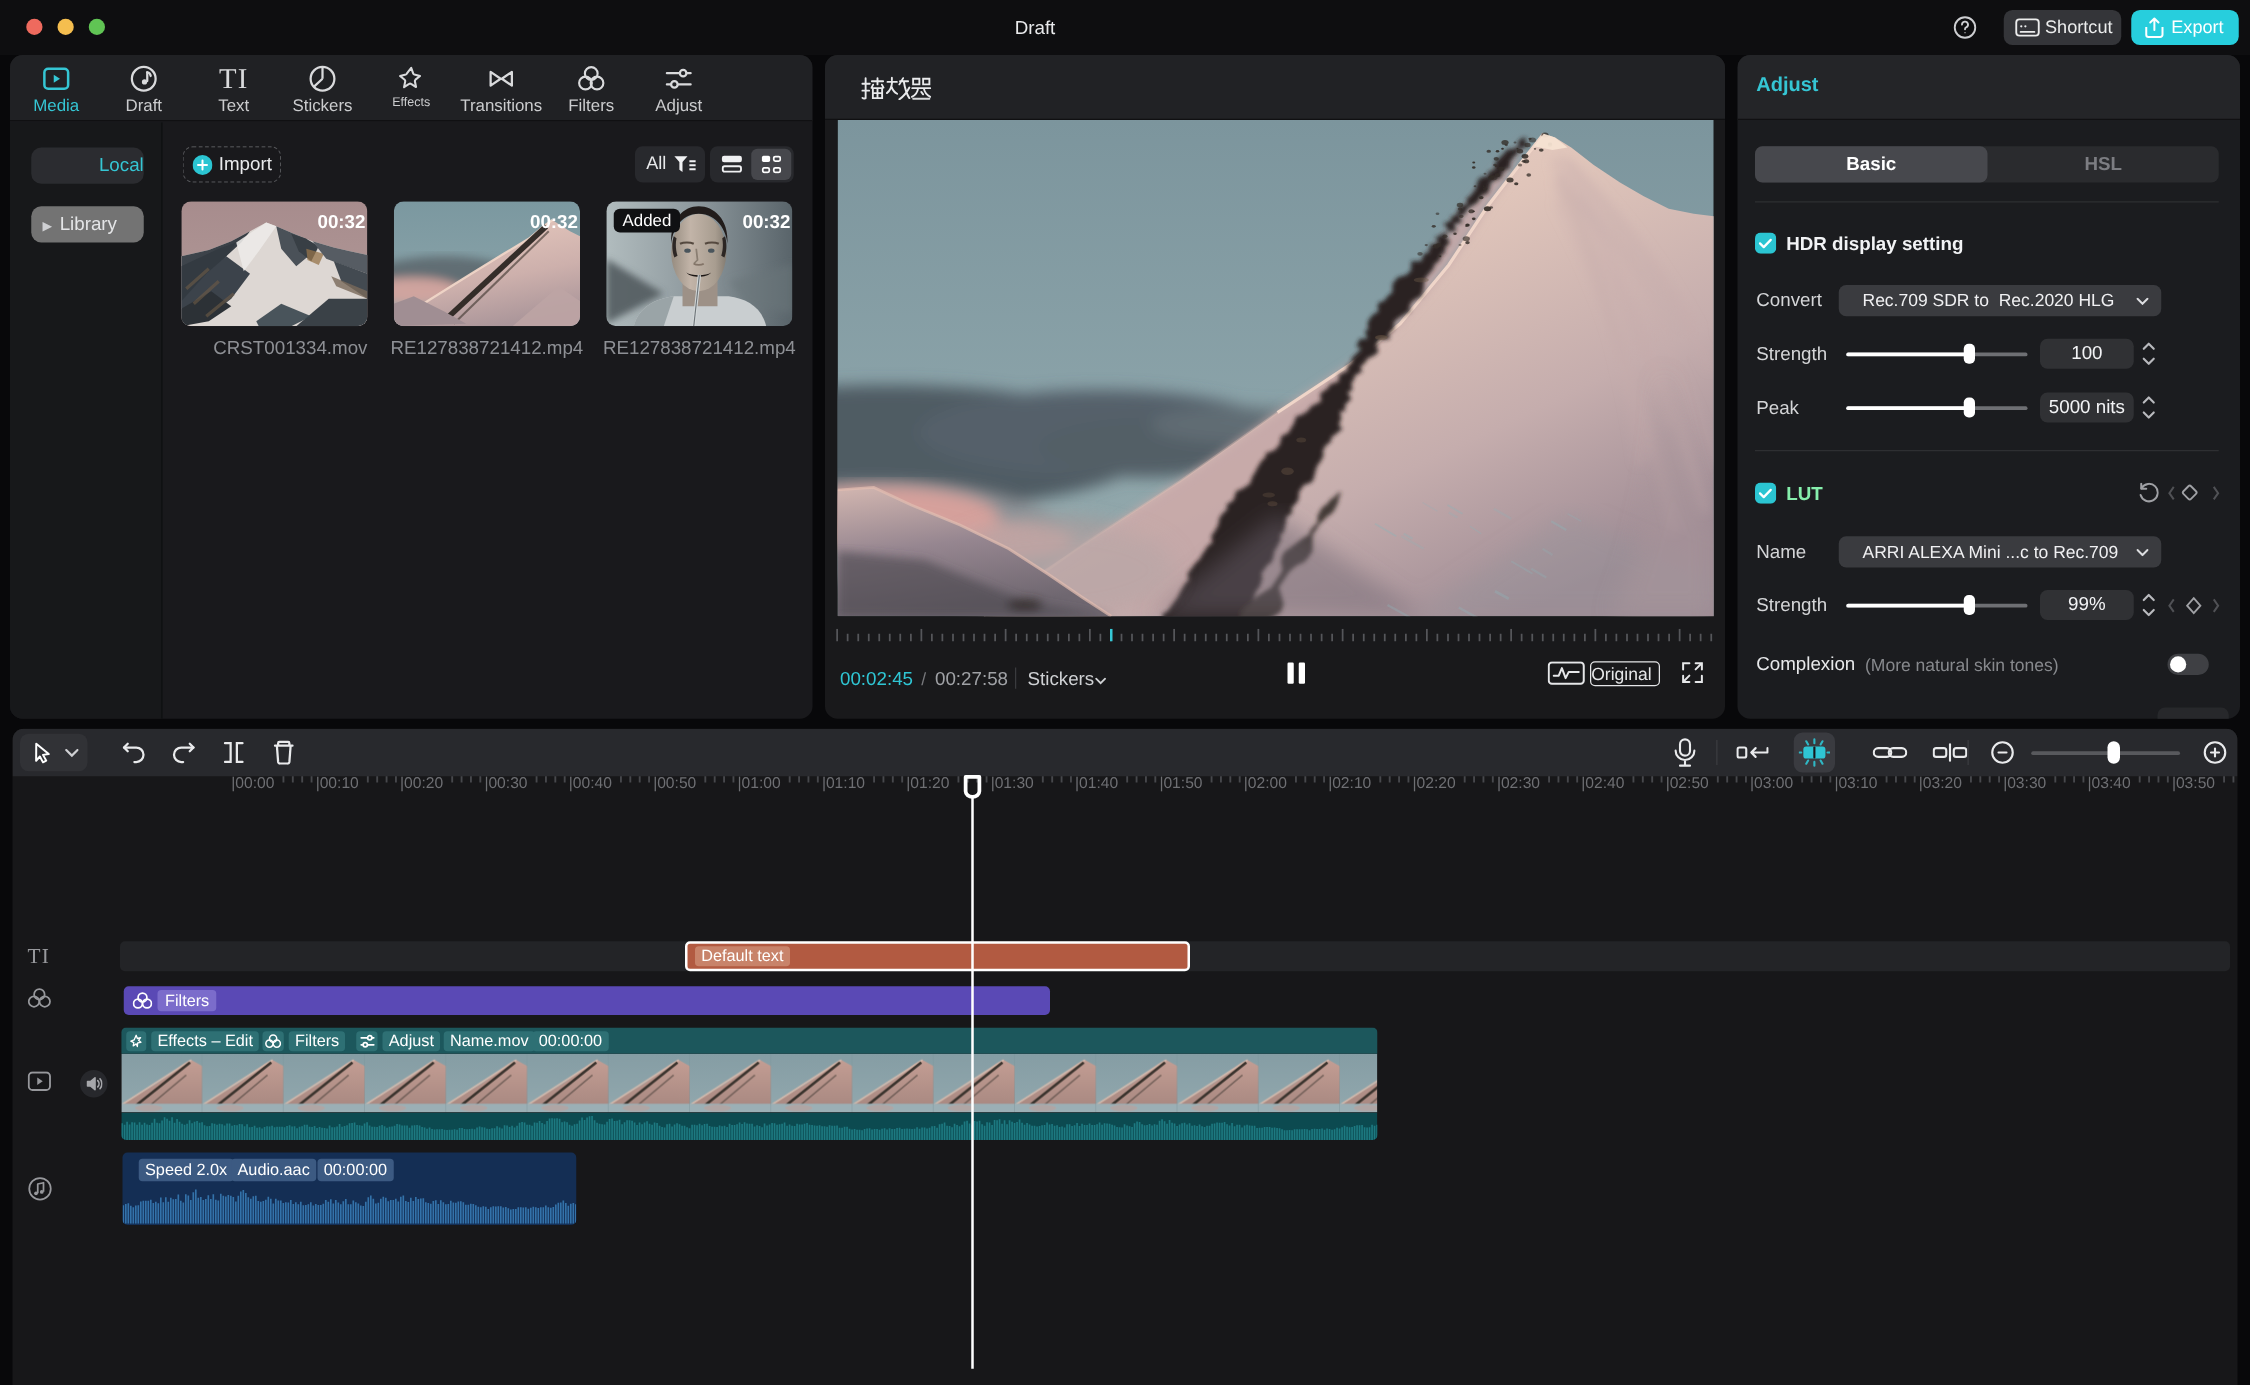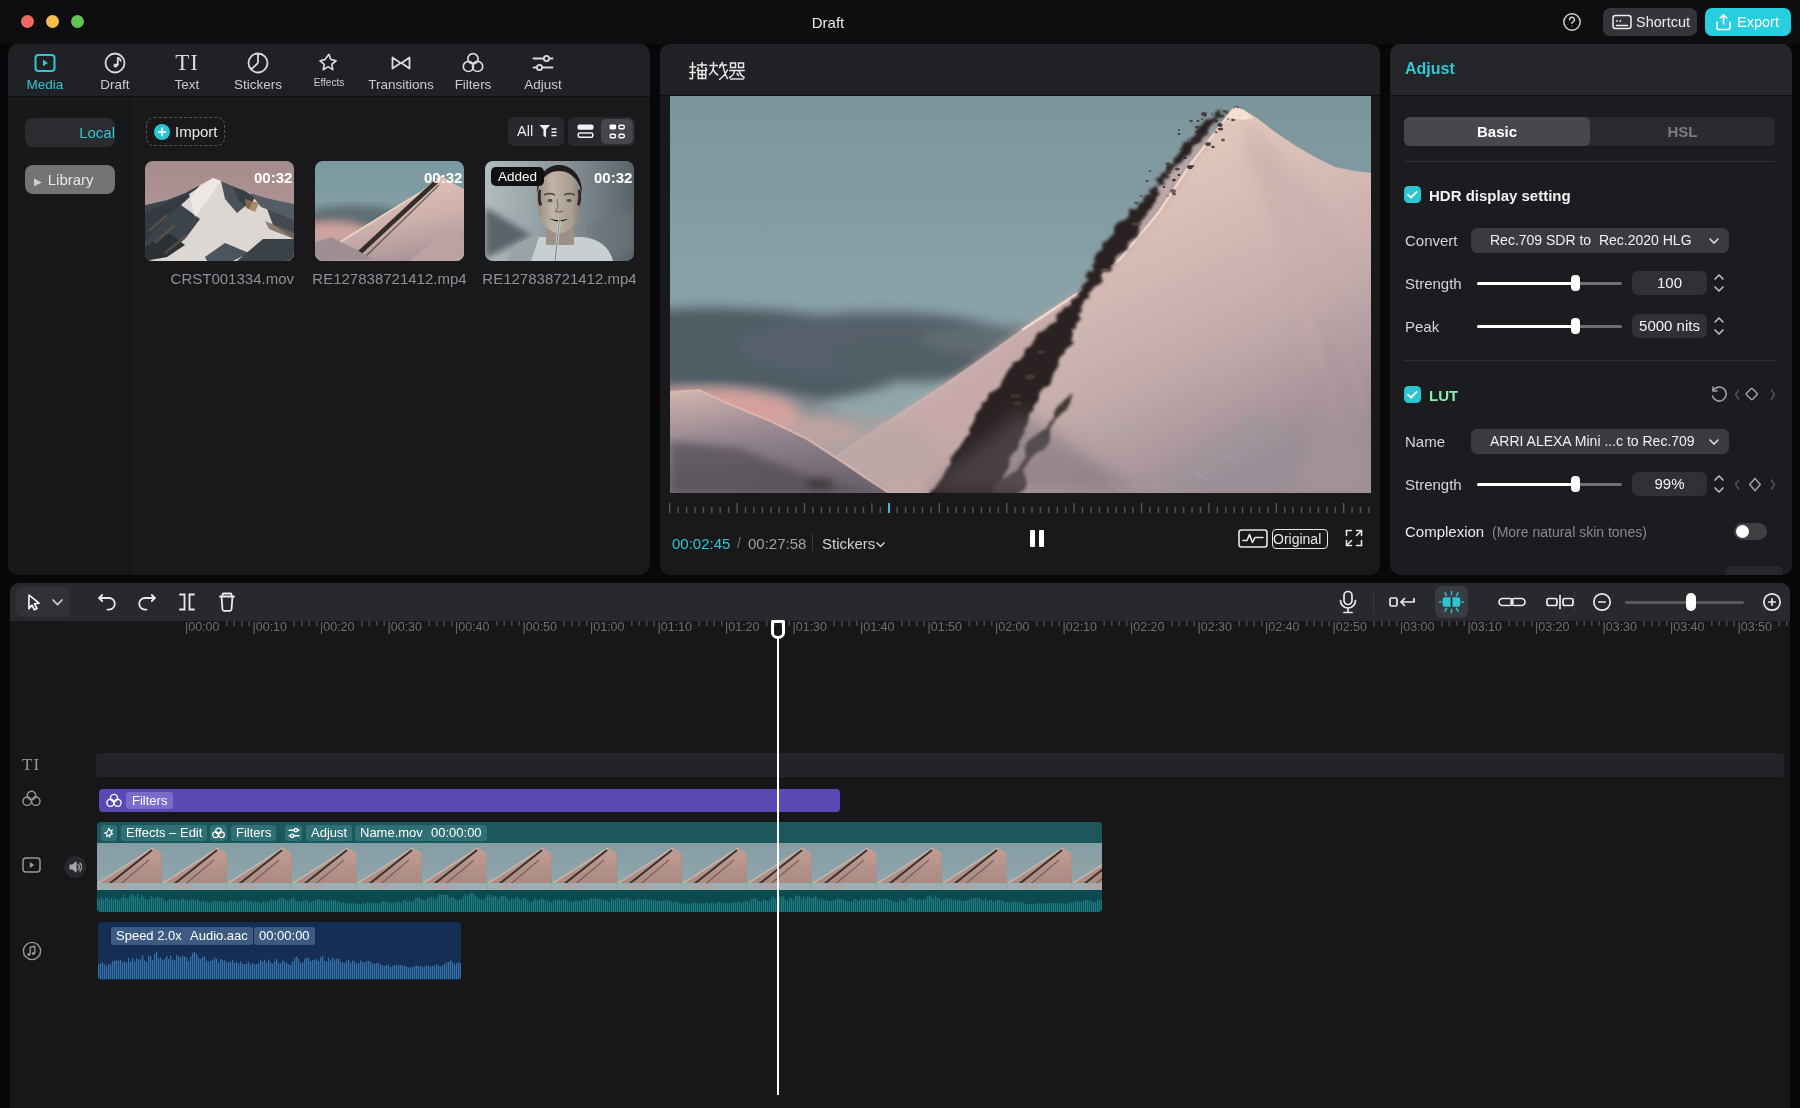--- a/index.html
+++ b/index.html
@@ -816,20 +816,23 @@
     </svg>
   <svg class="abs" style="left:12px;top:358px" width="20" height="20" viewBox="0 0 20 20" fill="none" stroke="#97989c" stroke-width="1.4">
       <circle cx="10" cy="10" r="8.6"></circle>
       <path d="M8.2 13.5V6.2l4.6-1v7.2" stroke-linejoin="round"></path>
       <circle cx="6.8" cy="13.6" r="1.5" fill="#97989c" stroke="none"></circle>
       <circle cx="11.4" cy="12.5" r="1.5" fill="#97989c" stroke="none"></circle>
     </svg>
 
   <div class="abs" style="left:86px;top:170px;width:1688px;height:24px;background:#232427;border-radius:4px"></div>
 
+  <div class="abs" style="left:538px;top:170px;width:404px;height:24px;background:#b25a41;border:2px solid #fff;border-radius:4px">
+    <div class="abs" style="left:6px;top:2px;height:16px;background:#c8836a;border-radius:3px;font-size:13px;line-height:16px;color:#fff;padding:0 5px">Default text</div>
+  </div>
 
   <div class="abs" style="left:89px;top:206px;width:741px;height:23px;background:#5a49b5;border-radius:4px">
     <svg class="abs" style="left:7px;top:4px" width="16" height="15" viewBox="0 0 19 17" fill="none" stroke="#fff" stroke-width="1.6">
         <circle cx="9.5" cy="5.5" r="4.2"></circle>
         <circle cx="5.2" cy="11.2" r="4.2"></circle>
         <circle cx="13.8" cy="11.2" r="4.2"></circle>
       </svg>
     <div class="abs" style="left:27px;top:3px;height:17px;background:#7b6ccb;border-radius:3px;font-size:13px;line-height:17px;color:#fff;padding:0 6px">Filters</div>
   </div>
 

